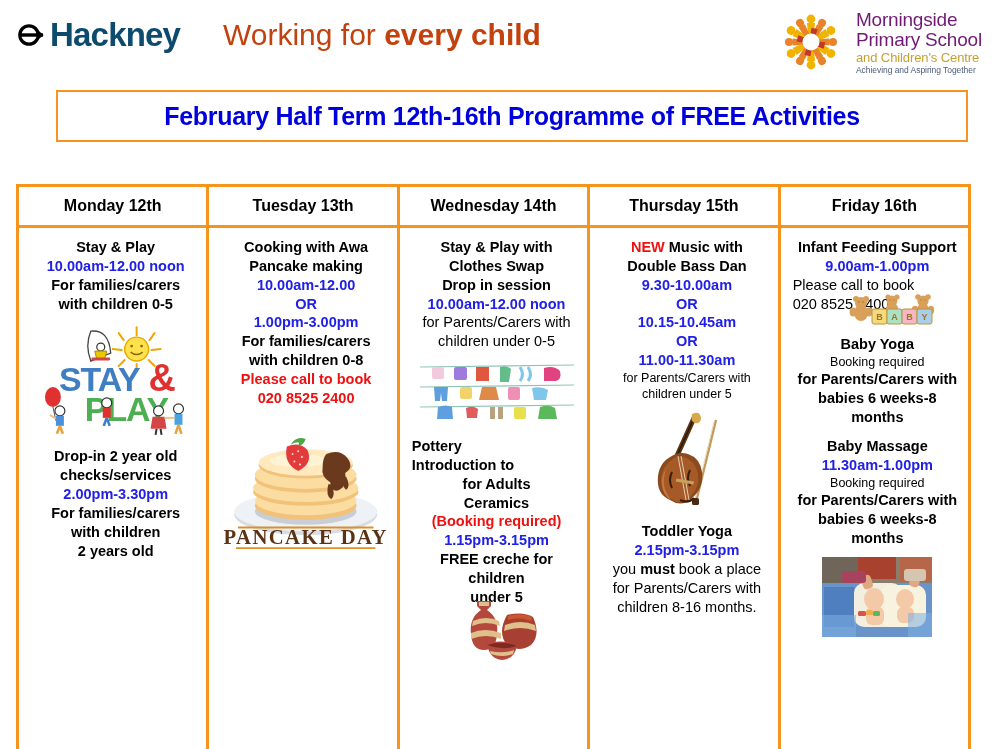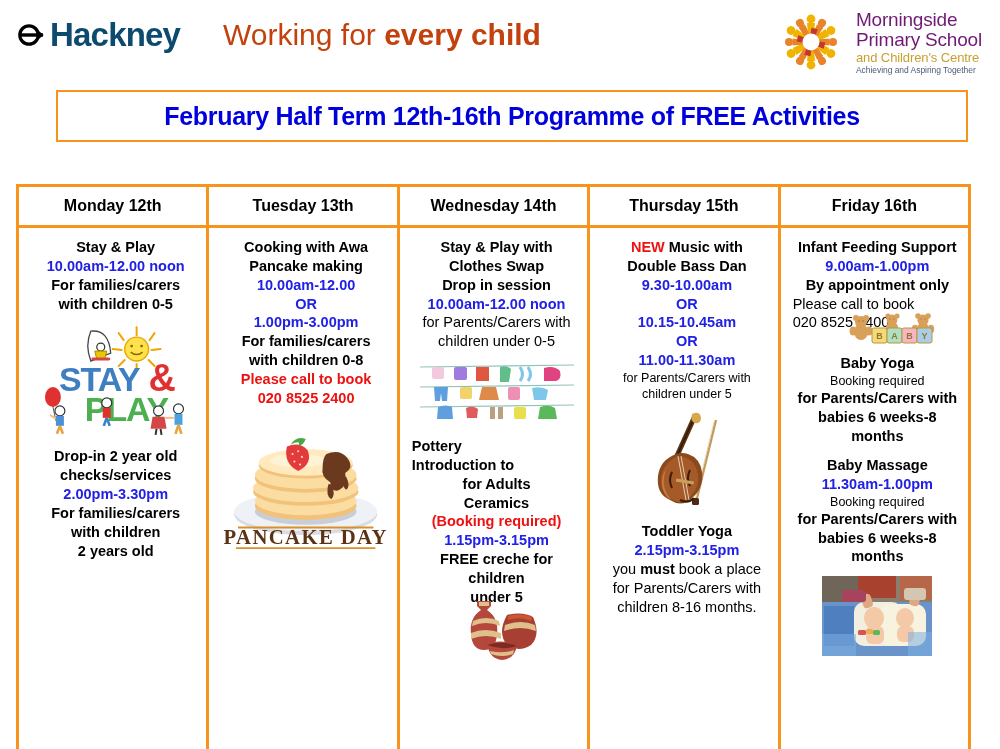--- a/index.html
+++ b/index.html
@@ -562,21 +562,20 @@
         <div class="ln reg">you <b>must</b> book a place</div>
         <div class="ln reg">for Parents/Carers with</div>
         <div class="ln reg">children 8-16 months.</div>
       </div>
     </div>
 
     <div class="col">
       <div class="blk">
         <div class="ln b">Infant Feeding Support</div>
         <div class="ln blue">9.00am-1.00pm</div>
-        <div class="ln b">By appointment only</div>
       </div>
       <div class="blk left">
         <div class="ln reg">Please call to book</div>
         <div class="ln reg">020 8525 2400</div>
       </div>
 
       <div class="art" style="justify-content:flex-end; margin-top:-26px; padding-right:14px;">
         <svg width="106" height="42" viewBox="0 0 106 42">
           <g fill="#d9a05a">
             <circle cx="14" cy="12" r="3"></circle>

